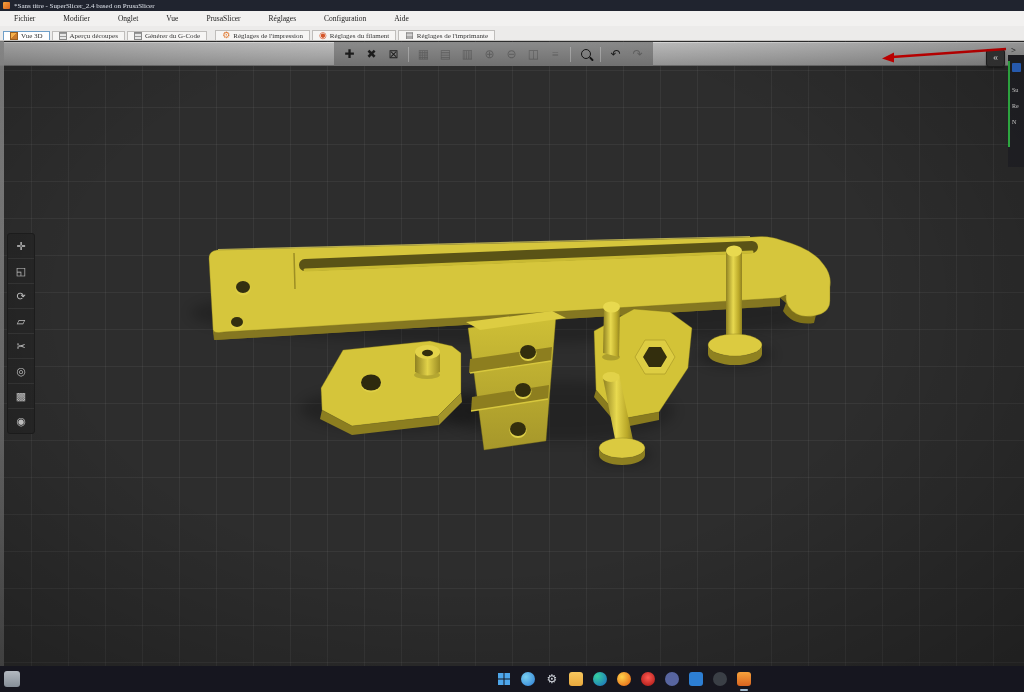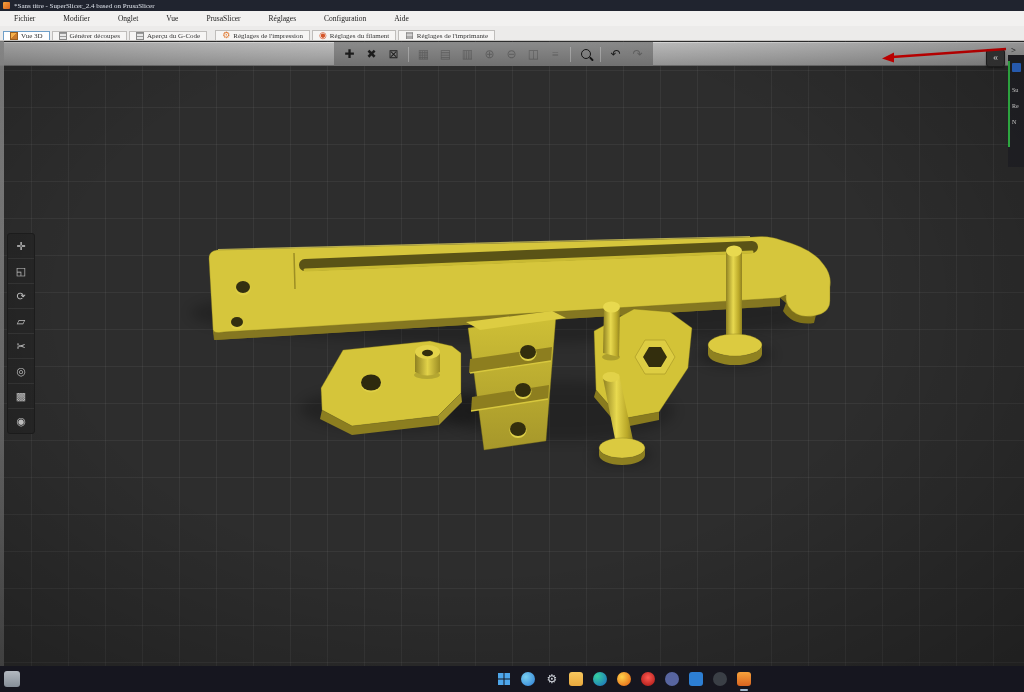--- a/index.html
+++ b/index.html
@@ -117,25 +117,25 @@
     <span class="menu-item">Aide</span>
   </div>
 
   <div class="tabbar">
     <div class="tab active">
       <span class="ticon cube-ticon"></span>
       <span>Vue 3D</span>
     </div>
     <div class="tab">
       <span class="ticon slices-ticon"></span>
-      <span>Générer découpes</span>
+      <span>Aperçu découpes</span>
     </div>
     <div class="tab">
       <span class="ticon gcode-ticon"></span>
-      <span>Aperçu du G-Code</span>
+      <span>Générer du G-Code</span>
     </div>
     <div class="tab settings-gap">
       <span class="glyph-ticon gear-t">⚙</span>
       <span>Réglages de l'impression</span>
     </div>
     <div class="tab">
       <span class="glyph-ticon fil-t">◉</span>
       <span>Réglages du filament</span>
     </div>
     <div class="tab">

